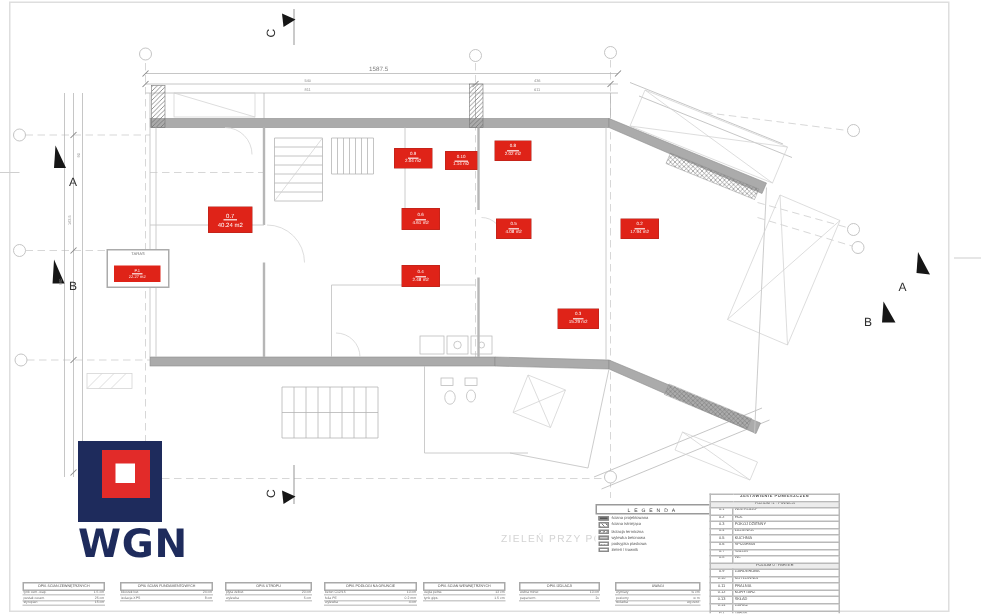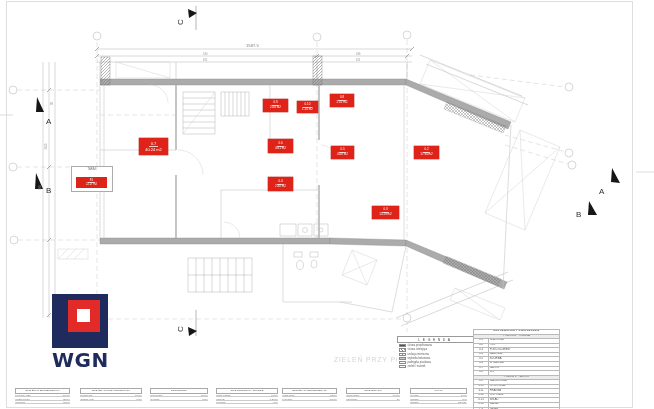--- a/index.html
+++ b/index.html
@@ -67,21 +67,21 @@
   .spec{position:absolute;top:388px;background:#fff;z-index:3;box-sizing:border-box;}
   .spec .h{border:.4px solid #a9a9a9;font-size:2.4px;color:#474747;text-align:center;
            padding:.4px 0;white-space:nowrap;overflow:hidden;}
   .spec .r{display:flex;justify-content:space-between;border-bottom:.3px solid #cccccc;
            font-size:2.3px;color:#6b6b6b;padding:.25px .6px;white-space:nowrap;}
 
   .logo{position:absolute;left:52px;top:294px;z-index:5;}
   .logo .navy{width:56px;height:54px;background:#1e2b5c;position:relative;}
   .logo .red{position:absolute;left:16px;top:6px;width:32px;height:32px;background:#e22b29;}
   .logo .white{position:absolute;left:9px;top:9px;width:13px;height:13px;background:#fff;}
-  .logo .txt{font-size:20px;font-weight:bold;color:#1e2b5c;letter-spacing:.5px;margin-top:2px;
+  .logo .txt{font-size:26px;font-weight:bold;color:#1e2b5c;letter-spacing:.5px;margin-top:2px;
              font-family:"DejaVu Sans",sans-serif;line-height:1;}
 </style>
 </head>
 <body>
 
 <div id="sheet">
 
   <svg width="654" height="409" viewBox="0 0 654 409">
     <defs>
       <pattern id="hd" width="3" height="3" patternUnits="userSpaceOnUse">

